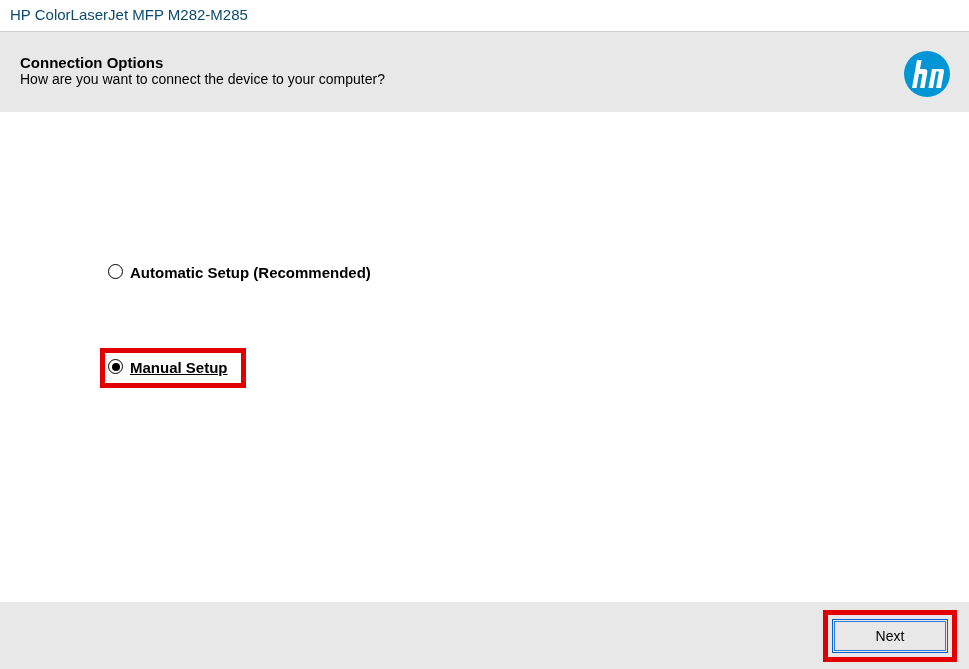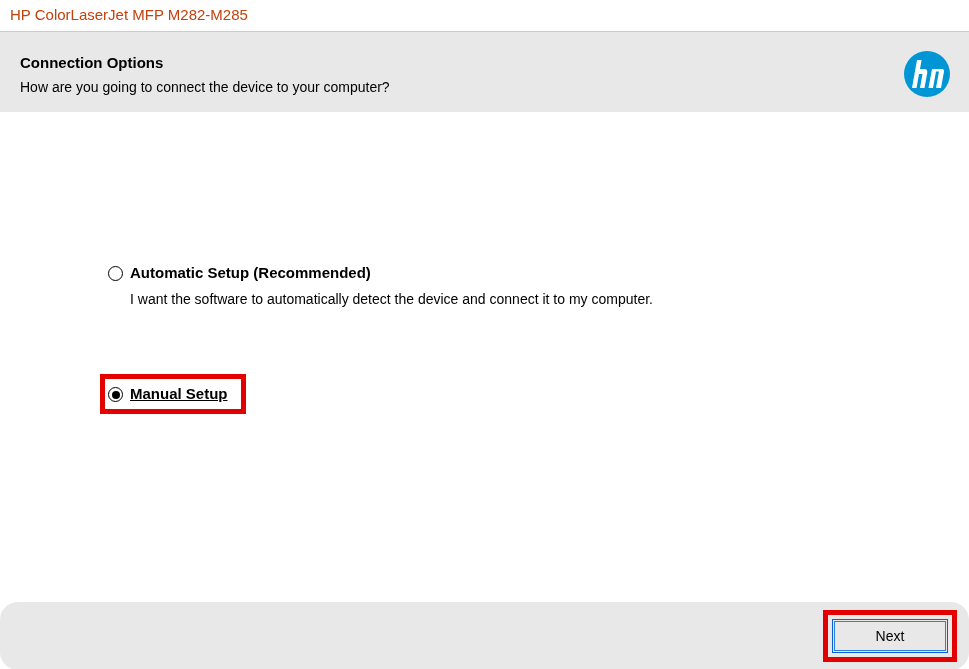--- a/index.html
+++ b/index.html
@@ -10,34 +10,34 @@
     body {
       font-family: 'Segoe UI', Arial, sans-serif;
       background: #fff;
       width: 969px;
       height: 669px;
       overflow: hidden;
     }
     .title-bar {
       padding: 6px 10px 8px 10px;
       font-size: 15px;
-      color: #c2410c;
+      color: #0c4a6e;
       border-bottom: 1px solid #ccc;
     }
     .header-area {
       background: #e8e8e8;
       padding: 22px 20px 16px 20px;
       position: relative;
       min-height: 80px;
     }
     .header-title {
       font-size: 15px;
       font-weight: bold;
       color: #000;
-      margin-bottom: 8px;
+      margin-bottom: 0;
     }
     .header-subtitle {
       font-size: 14px;
       color: #000;
     }
     .hp-logo {
       position: absolute;
       right: 18px;
       top: 18px;
     }
@@ -50,21 +50,21 @@
     .options-container {
       position: absolute;
       top: 152px;
       left: 100px;
     }
     .option-row {
       margin-bottom: 78px;
     }
     .option-line {
       display: flex;
-      align-items: flex-end;
+      align-items: flex-start;
       margin-bottom: 10px;
     }
     .radio {
       width: 15px;
       height: 15px;
       border: 1.5px solid #000;
       border-radius: 50%;
       display: inline-flex;
       align-items: center;
       justify-content: center;
@@ -90,21 +90,20 @@
     }
     .highlight-manual {
       position: absolute;
       border: 5px solid #e30000;
       pointer-events: none;
     }
     .footer-area {
       background: #e8e8e8;
       height: 68px;
       position: relative;
-      border-radius: 18px;
     }
     .next-btn-highlight {
       position: absolute;
       right: 12px;
       top: 8px;
       border: 5px solid #e30000;
       padding: 4px;
     }
     .next-btn {
       width: 116px;
@@ -120,39 +119,38 @@
   </style>
 </head>
 <body>
 
 <div class="title-bar">
   <span>HP ColorLaserJet MFP M282-M285</span>
 </div>
 
 <div class="header-area">
   <div class="header-title">Connection Options</div>
-  <div class="header-subtitle">How are you going to connect the device to your computer?</div>
+  <div class="header-subtitle">How are you want to connect the device to your computer?</div>
   <div class="hp-logo">
     <svg width="48" height="48" viewBox="0 0 48 48">
       <circle cx="24" cy="24" r="23" fill="#0096d6"></circle>
       <path d="M 14 10 L 9 38 L 13.5 38 L 16 24 L 19.5 24 L 17 38 L 21.5 38 L 24.3 22.5 C 24.7 20.2 23.5 19 21.5 19 L 17 19 L 18.6 10 Z" fill="#fff"></path>
       <path d="M 29 19 L 25.5 38 L 30 38 L 33 21.5 L 36 21.5 L 33.2 37 C 33 38 33.5 38 34 38 L 38 38 L 41 21.5 C 41.4 19.5 40 19 38.5 19 Z" fill="#fff"></path>
     </svg>
   </div>
 </div>
 
 <div class="content-panel">
   <div class="options-container">
 
     <div class="option-row">
       <div class="option-line">
         <span class="radio"></span>
         <span class="option-label">Automatic Setup (Recommended)</span>
       </div>
-      <div class="option-desc">I want the software to automatically detect the device and connect it to my computer.</div>
     </div>
 
     <div class="option-row" style="position:relative;text-decoration:underline;">
       <div class="highlight-manual" style="left:-8px; top:-11px; width:146px; height:40px;"></div>
       <div class="option-line">
         <span class="radio selected"></span>
         <span class="option-label">Manual Setup</span>
       </div>
     </div>
 

